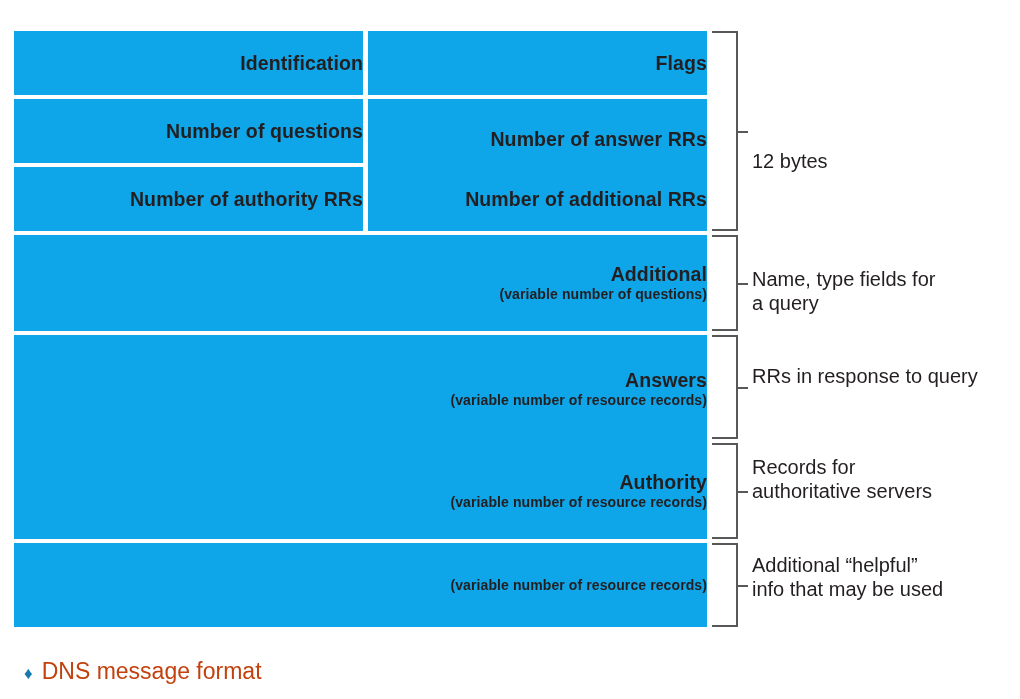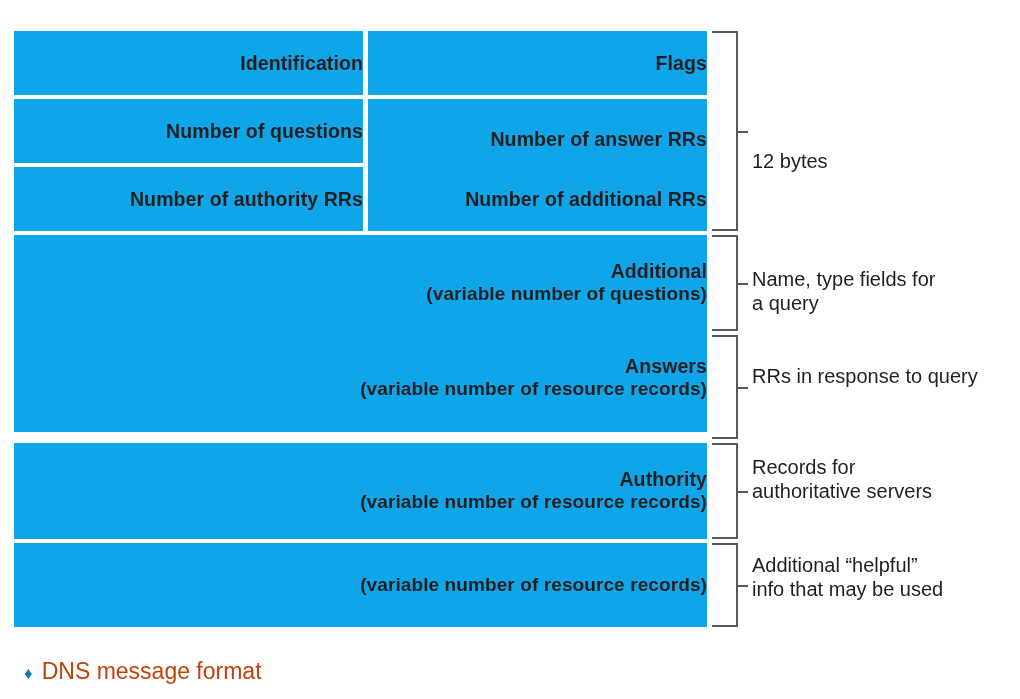--- a/index.html
+++ b/index.html
@@ -31,21 +31,21 @@
     align-items: flex-end;
     justify-content: center;
     text-align: center;
     line-height: 1.18;
     font-size: 19.5px;
     color: #231f20;
     letter-spacing: 0.1px;
     font-weight: bold;
   }
   .field-box .line2 {
-    font-size: 19px;
+    font-size: 14px;
   }
 
   
   .bracket {
     position: absolute;
     box-sizing: border-box;
     border-top: 2px solid #58585b;
     border-right: 2px solid #58585b;
     border-bottom: 2px solid #58585b;
     border-left: none;
@@ -115,21 +115,21 @@
   </div>
   <div class="field-box" style="left:368px; top:167px; width:339px; height:64px;">
     <span>Number of additional RRs</span>
   </div>
 
   <div class="field-box" style="left:14px; top:235px; width:693px; height:96px;">
     <span>Additional</span>
     <span class="line2">(variable number of questions)</span>
   </div>
 
-  <div class="field-box" style="left:14px; top:324px; width:693px; height:108px;">
+  <div class="field-box" style="left:14px; top:335px; width:693px; height:108px;">
     <span>Answers</span>
     <span class="line2">(variable number of resource records)</span>
   </div>
 
   <div class="field-box" style="left:14px; top:443px; width:693px; height:96px;">
     <span>Authority</span>
     <span class="line2">(variable number of resource records)</span>
   </div>
 
   <div class="field-box" style="left:14px; top:543px; width:693px; height:84px;">

